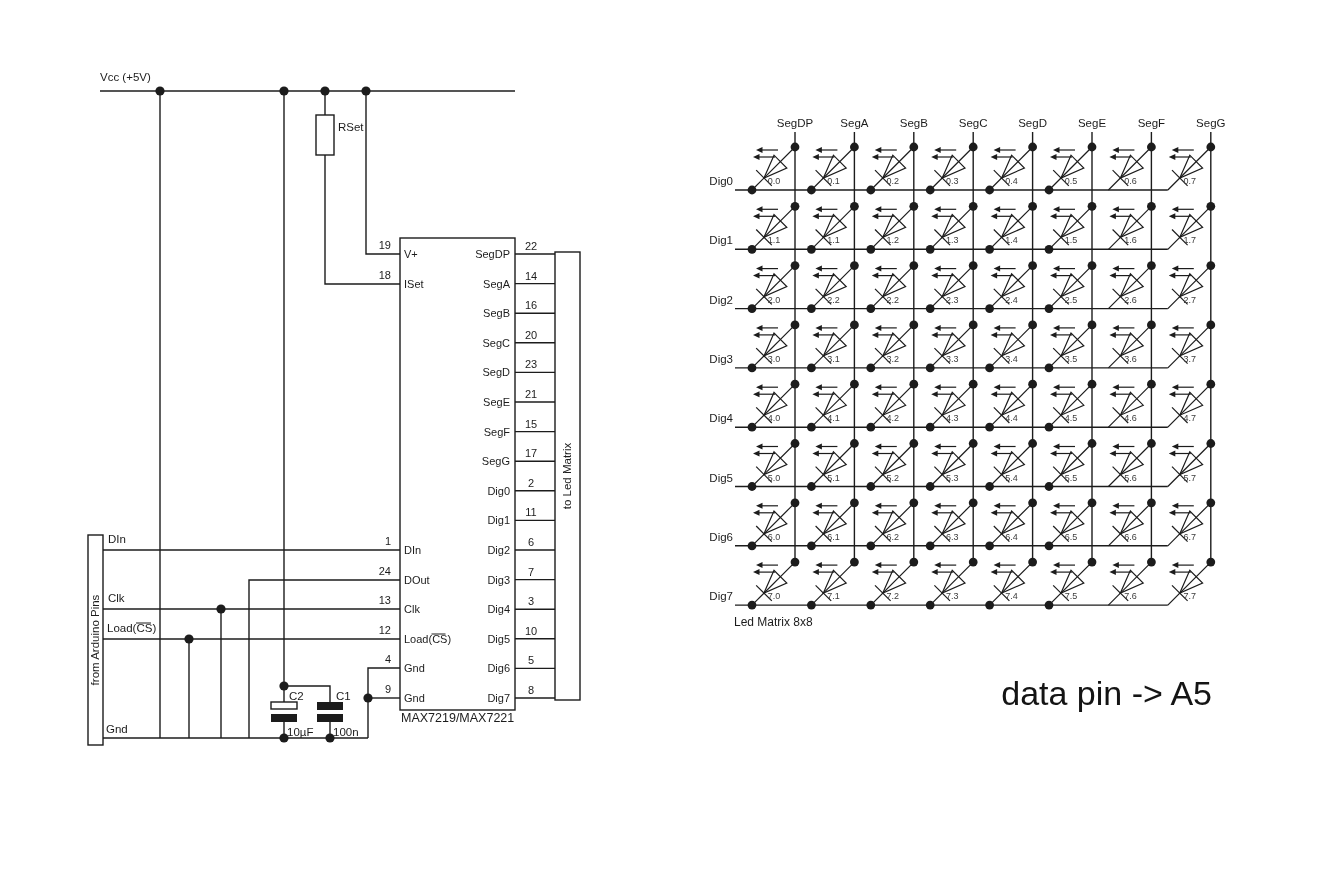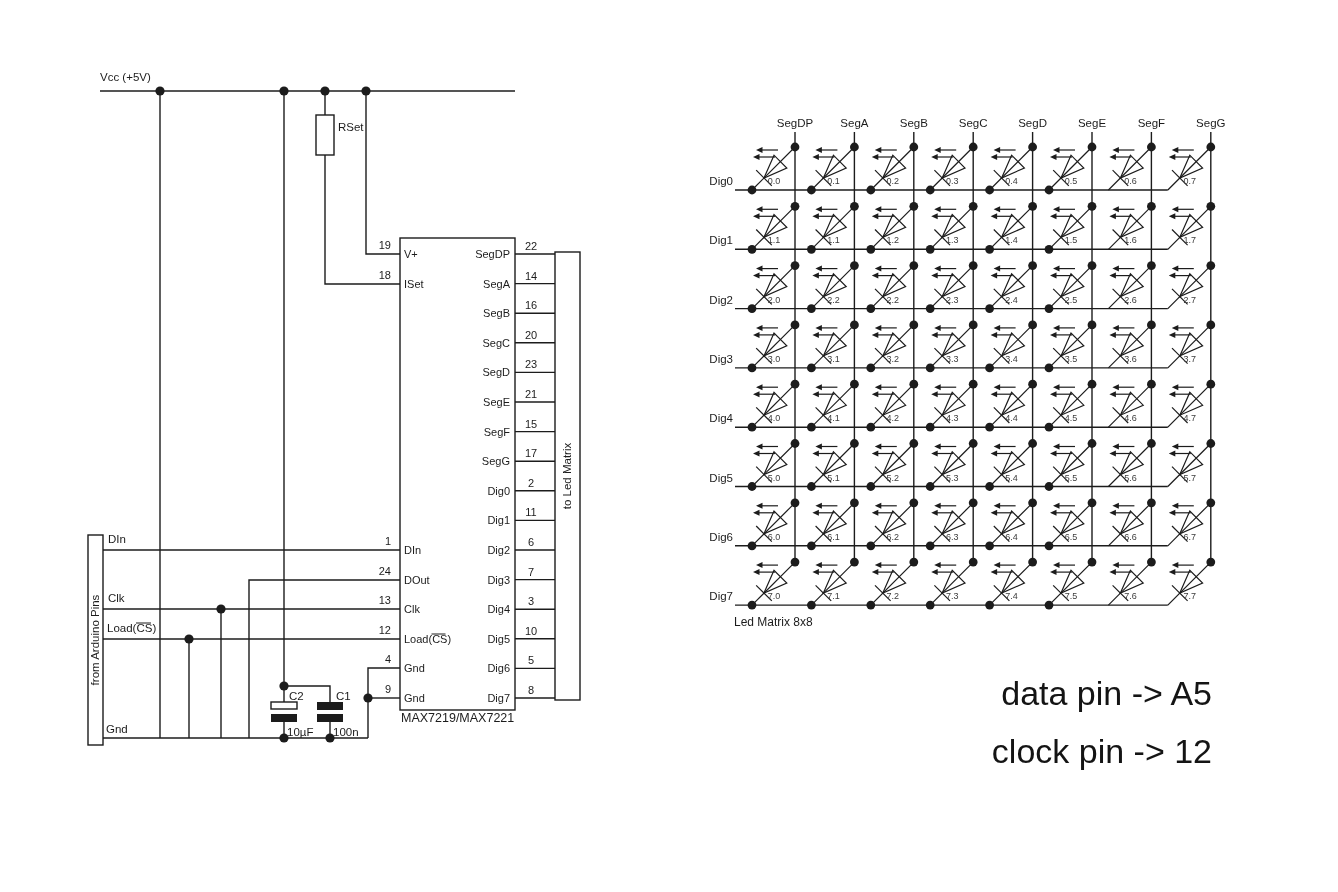--- a/index.html
+++ b/index.html
@@ -786,15 +786,14 @@
       <polyline points="1175.8,565.0999999999999 1193.8,565.0999999999999" fill="none" stroke="#1c1c1c" stroke-width="1.2"></polyline>
       <path d="M1171.8,565.0999999999999 L1178.3,562.0999999999999 L1178.3,568.0999999999999 Z" fill="#1c1c1c"></path>
       <polyline points="1172.8,572.0999999999999 1190.8,572.0999999999999" fill="none" stroke="#1c1c1c" stroke-width="1.2"></polyline>
       <path d="M1168.8,572.0999999999999 L1175.3,569.0999999999999 L1175.3,575.0999999999999 Z" fill="#1c1c1c"></path>
       <text x="1189.8" y="599.0999999999999" fill="#3c3c3c" font-size="9" text-anchor="middle">7.7</text>
       <circle cx="1210.8" cy="562.0999999999999" r="4.4" fill="#1c1c1c"></circle>
       <text x="734" y="626" fill="#1c1c1c" font-size="12" text-anchor="start">Led Matrix 8x8</text>
     </svg>
   <div class="notes">
     <div>data pin -&gt; A5</div>
-    <div>clock pin -&gt; 12</div>
   </div>
 </div>
 
 </body></html>

